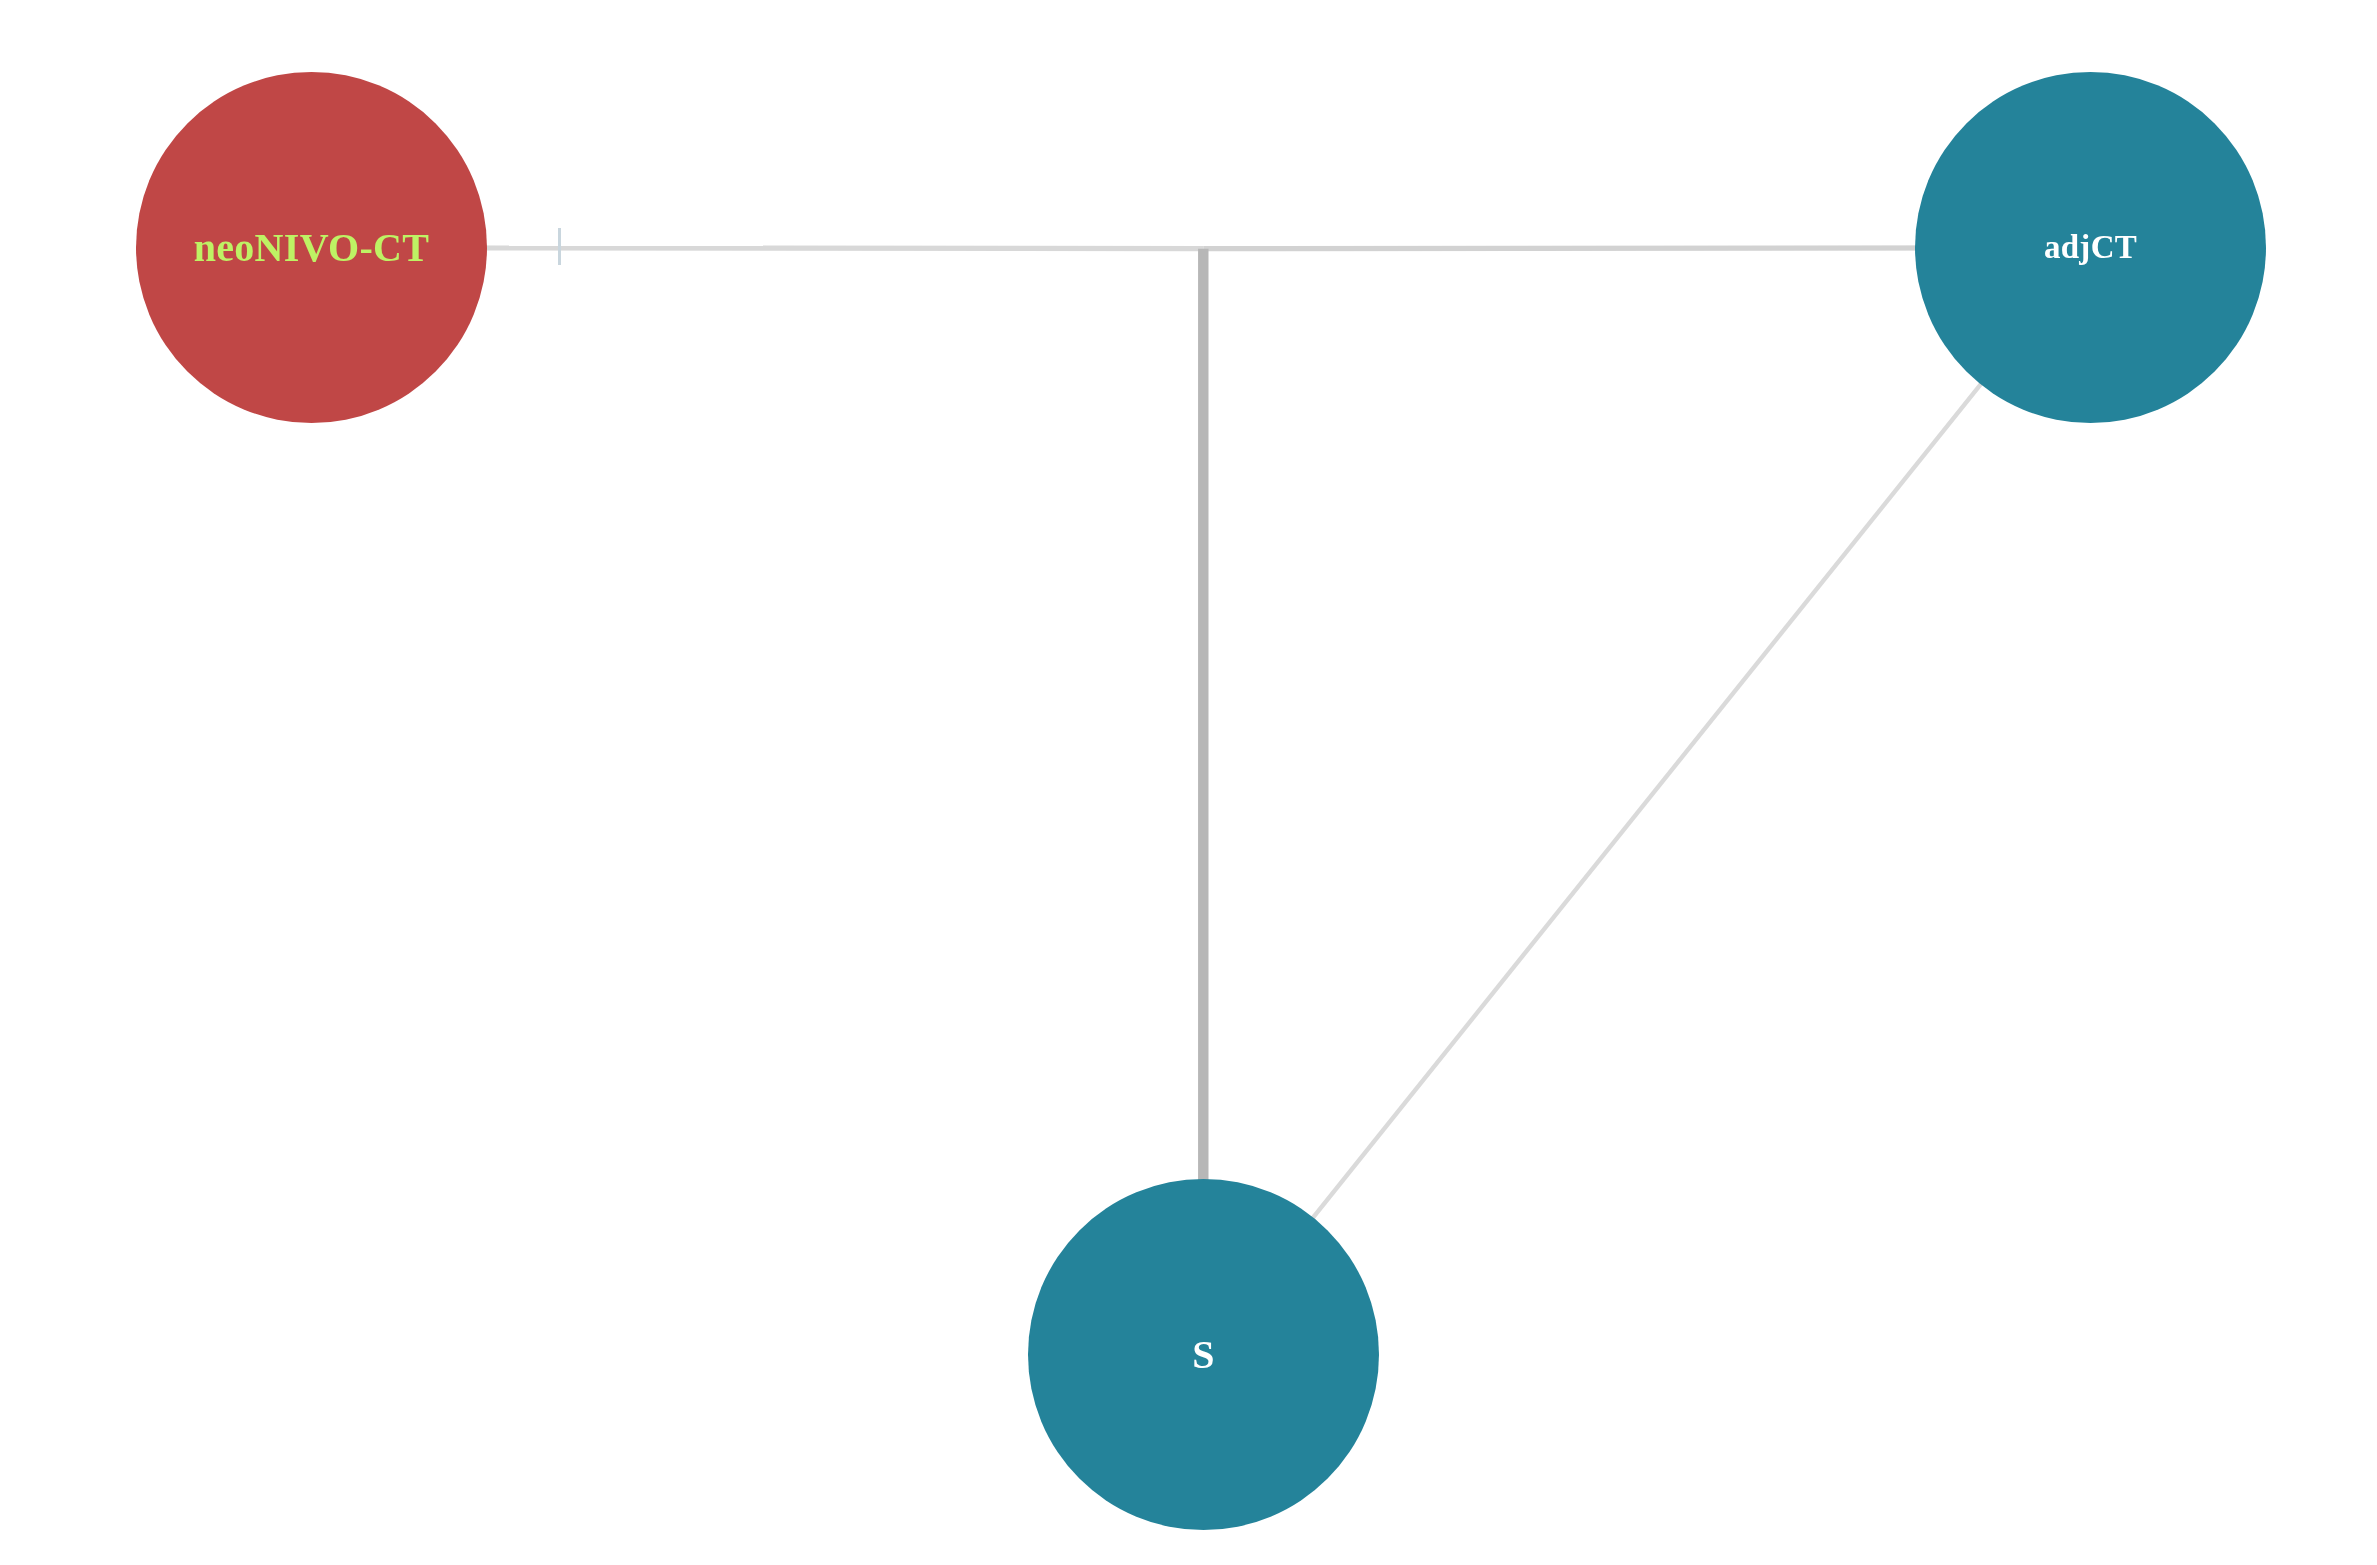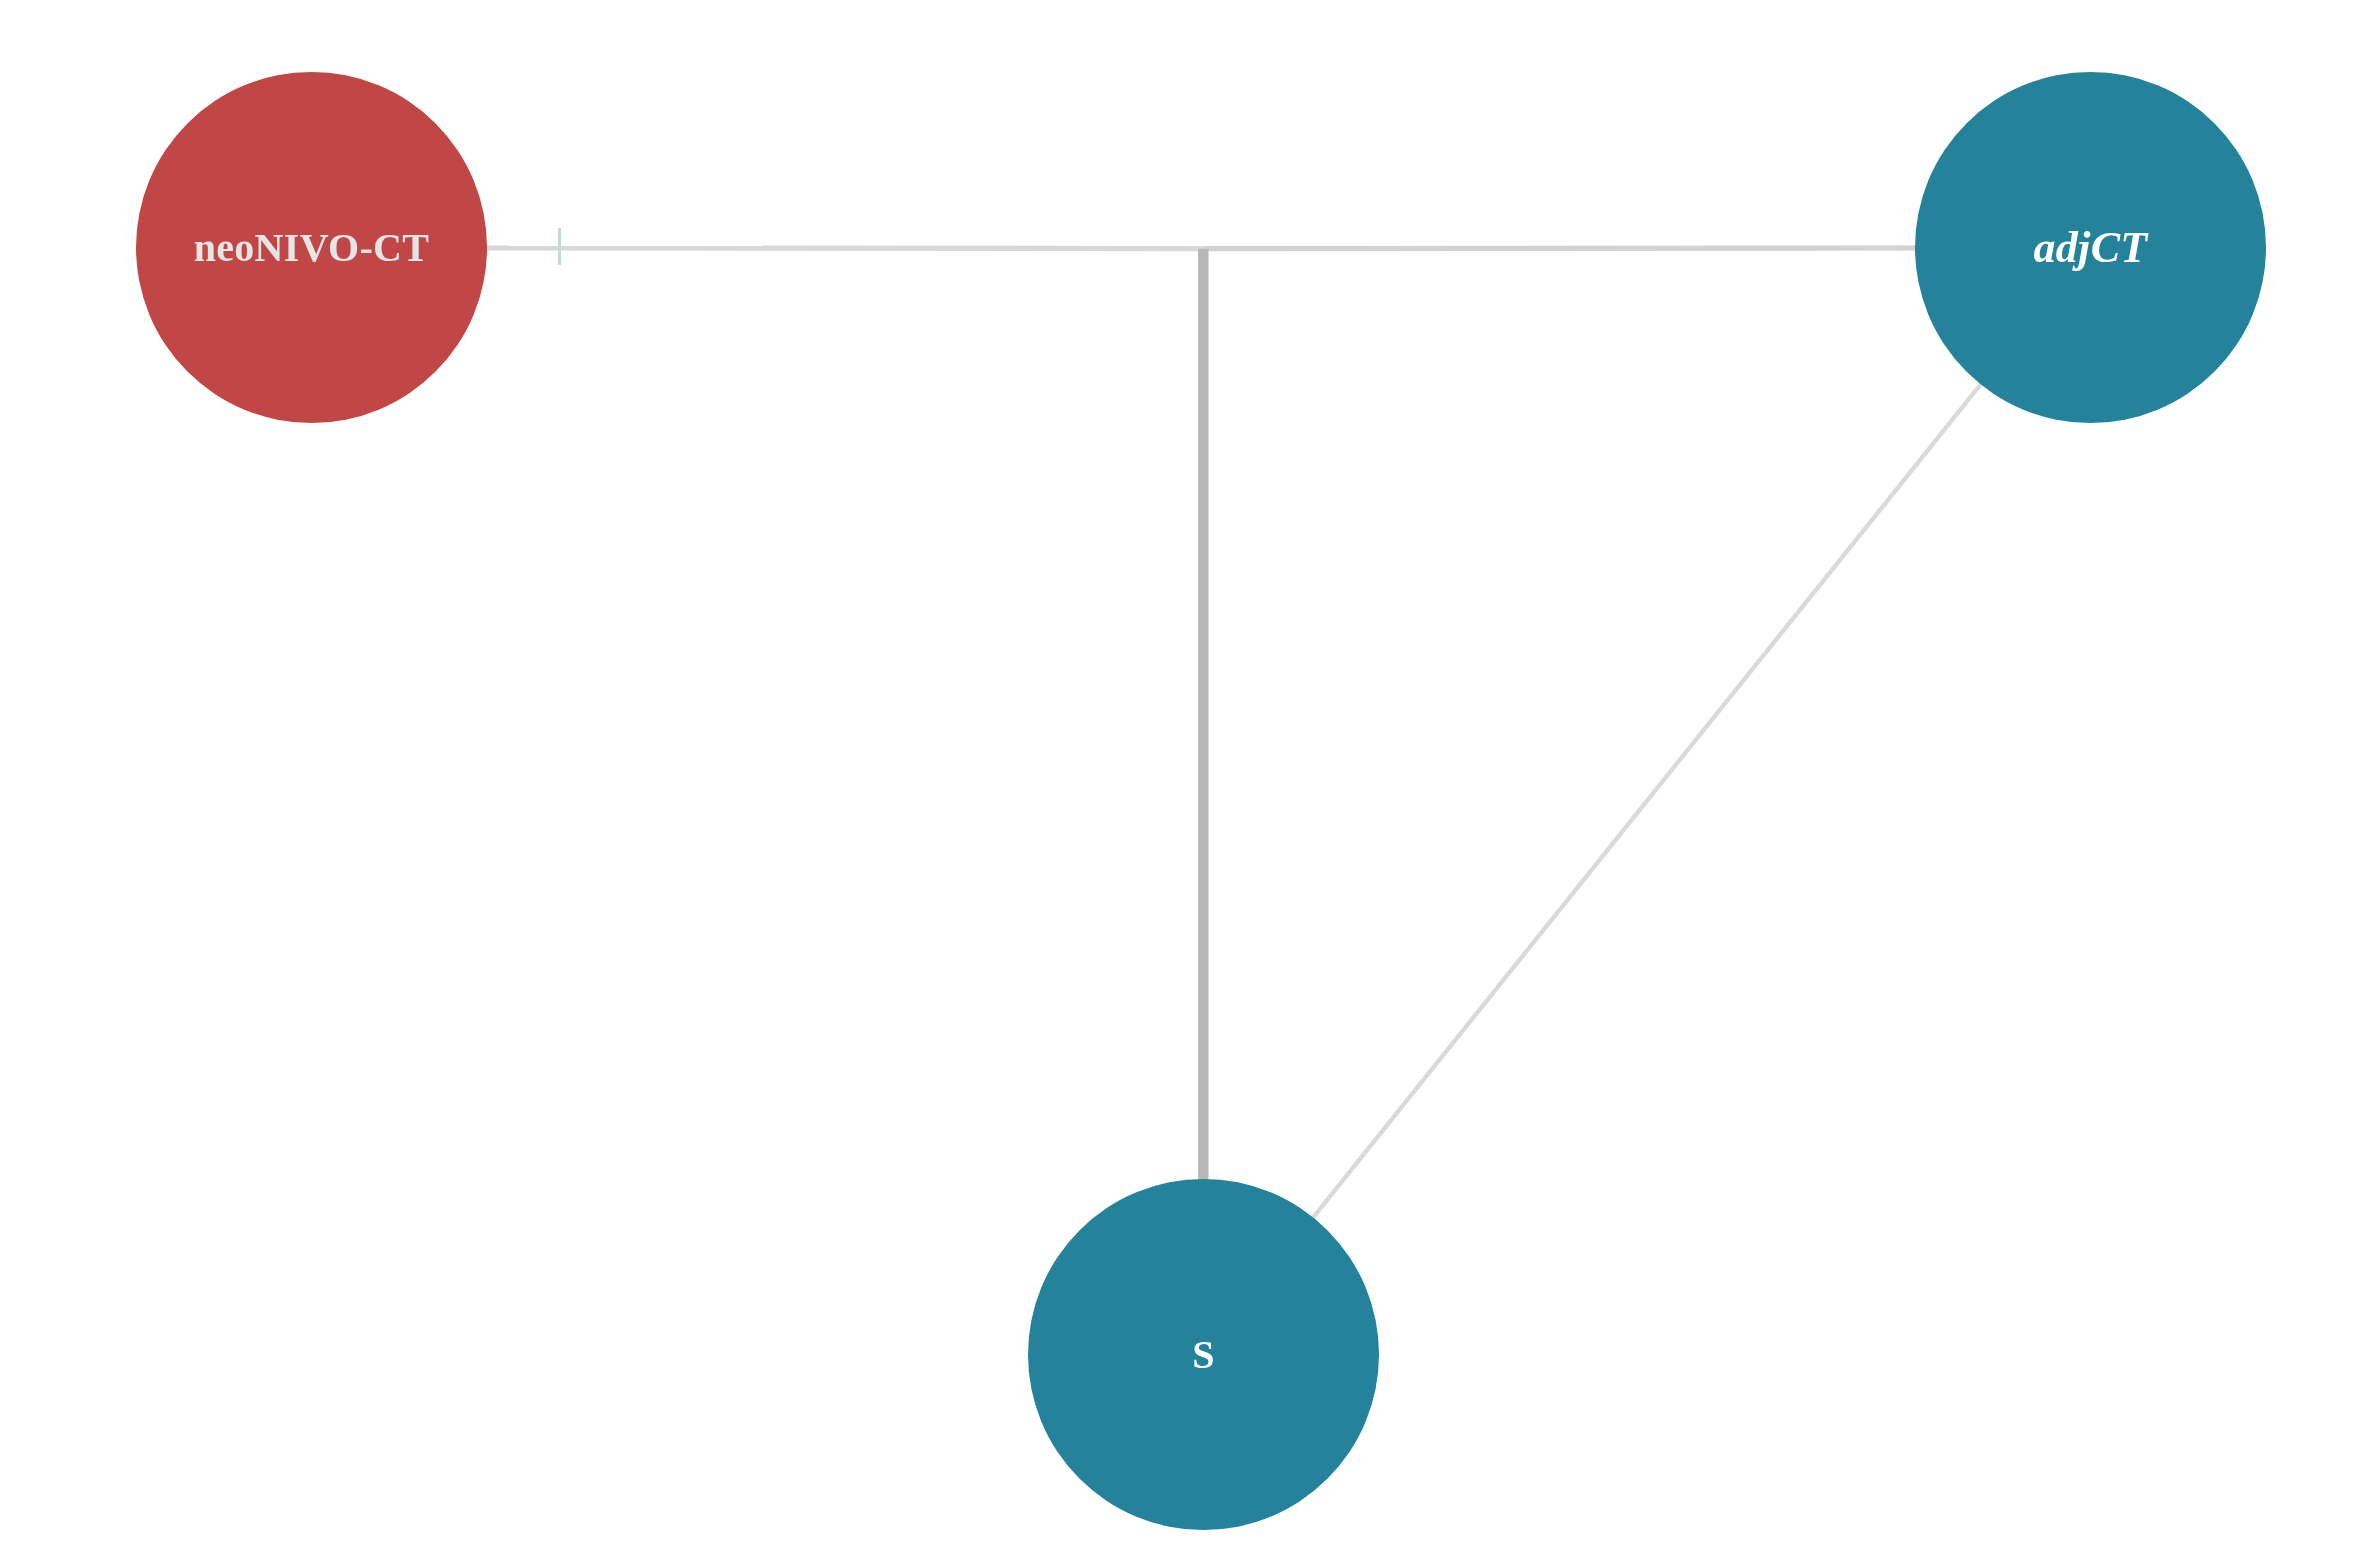--- a/index.html
+++ b/index.html
@@ -65,26 +65,26 @@
   <svg id="edge-layer" viewBox="0 0 2734 1800" preserveAspectRatio="none" xmlns="http://www.w3.org/2000/svg">
     <line stroke-linecap="butt" x1="358" y1="285" x2="1384" y2="286" stroke="#d8d8d8" stroke-width="6"></line>
     <line stroke-linecap="butt" x1="1384" y1="286" x2="2404" y2="285" stroke="#d2d2d2" stroke-width="6"></line>
     <line stroke-linecap="butt" x1="1384" y1="1558" x2="2404" y2="285" stroke="#dadada" stroke-width="5"></line>
     <line stroke-linecap="butt" x1="1384" y1="286" x2="1384" y2="1558" stroke="#b7b7b7" stroke-width="12"></line>
   </svg>
 
   <div class="tickmark" style="left: 558px; top: 228px; height: 37px; background: rgb(201, 214, 222);"></div>
 
   <div class="node node-neonivoct" style="left: 136px; top: 72px; width: 351px; height: 351px; background: rgb(192, 71, 70);">
-    <span class="node-label" style="color: #e5e5e5; font-size: 40px;">neoNIVO-CT</span>
+    <span class="node-label" style="color: #bef264; font-size: 40px;">neoNIVO-CT</span>
   </div>
 
 
   <div class="node node-adjct" style="left: 1915px; top: 72px; width: 351px; height: 351px; background: rgb(36, 131, 154);">
-    <span class="node-label" style="color: rgb(255, 255, 255); font-size: 44px; font-style: italic;">adjCT</span>
+    <span class="node-label" style="color: rgb(255, 255, 255); font-size: 33px;">adjCT</span>
   </div>
 
   <div class="node node-s" style="left: 1028px; top: 1179px; width: 351px; height: 351px; background: rgb(36, 131, 154);">
     <span class="node-label" style="color: rgb(255, 255, 255); font-size: 40px;">S</span>
   </div>
 
 </div>
 
 
 </body></html>

